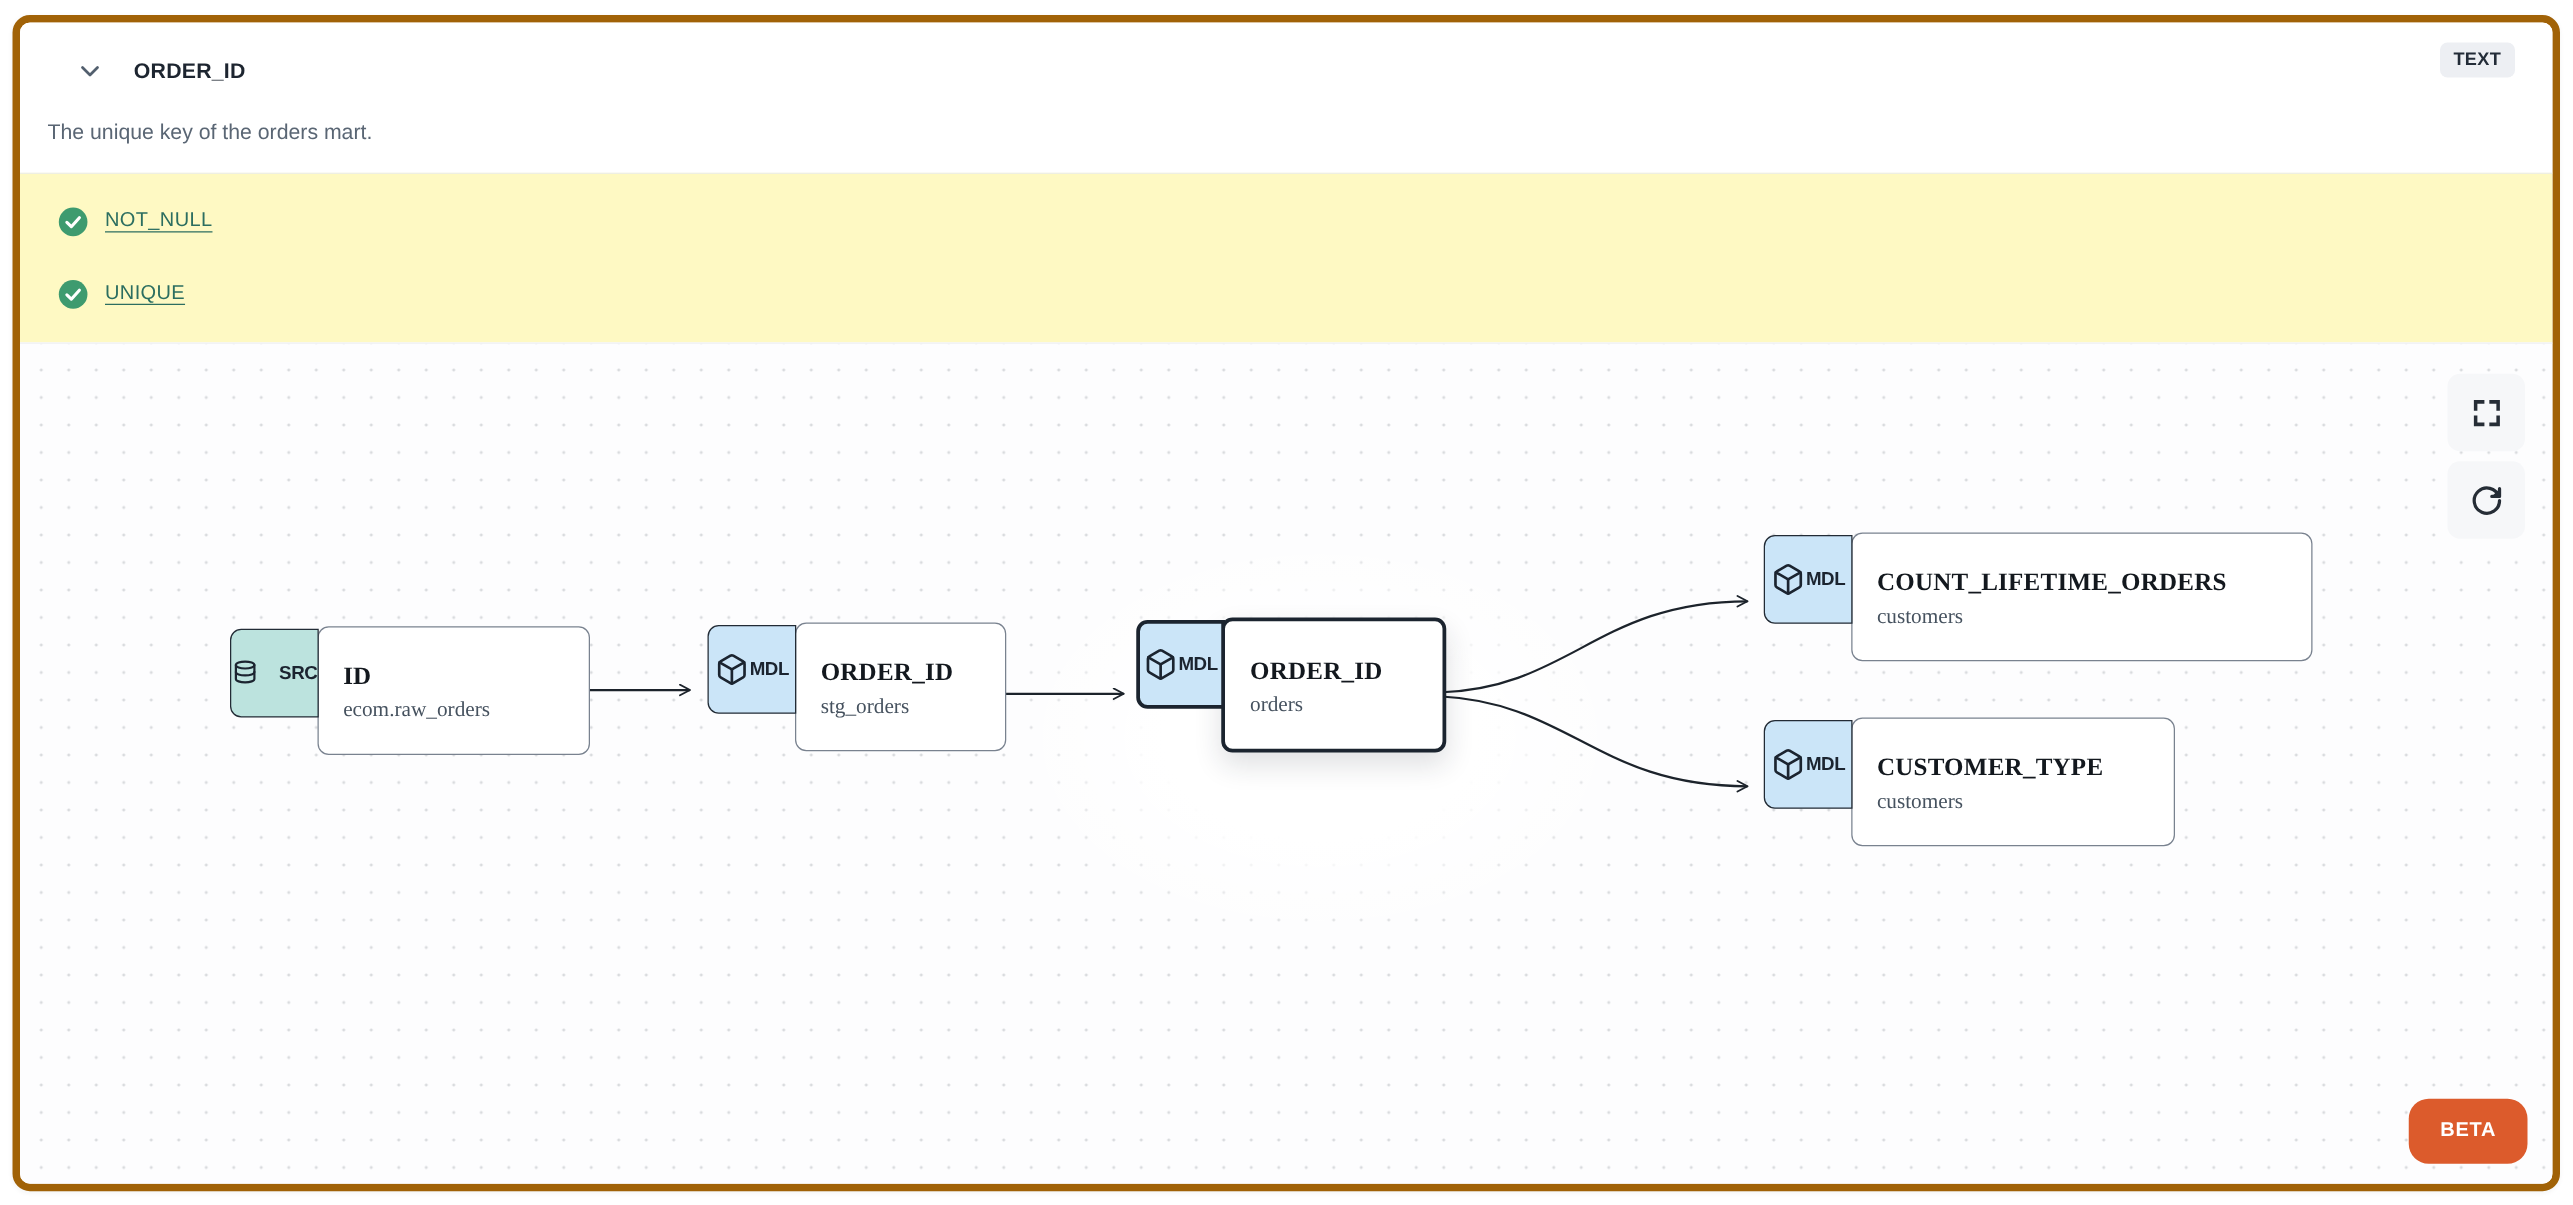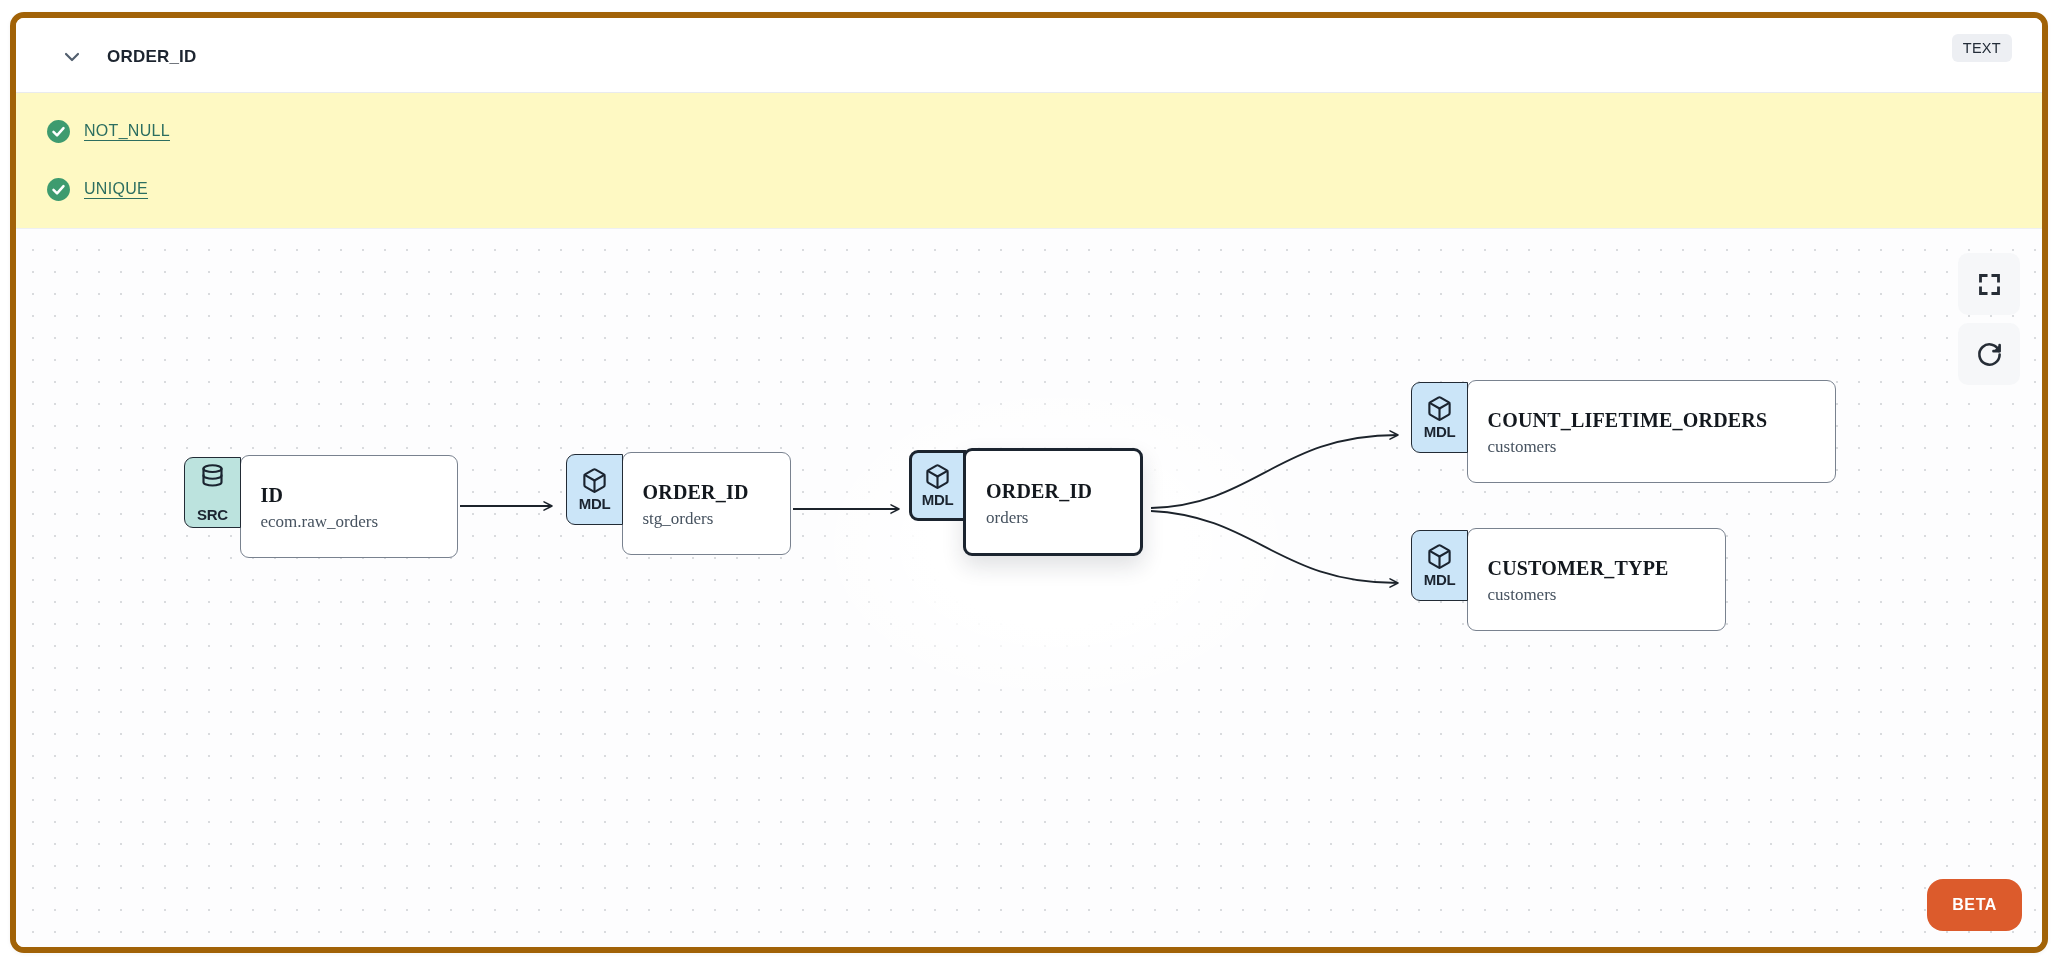--- a/index.html
+++ b/index.html
@@ -13,21 +13,21 @@
   }
 
   
   .header { position:relative; background:#ffffff; padding:26px 28px 22px 22px; }
   .title-row { display:flex; align-items:center; gap:22px; margin-left:21px; }
   .chevron-btn { width:26px; height:26px; border:none; background:transparent; cursor:pointer;
                  display:flex; align-items:center; justify-content:center; color:#525f6e; }
   .page-title { font-size:17px; font-weight:700; color:#1d2530; letter-spacing:.2px; }
   .description { margin-top:26px; font-size:17px; color:#5a6674; }
   .type-badge { position:absolute; top:16px; right:30px; background:#edeff3; color:#232c38;
-                font-size:14.5px; font-weight:400; padding:6px 11px; border-radius:6px; letter-spacing:.3px; }
+                font-size:14.5px; font-weight:700; padding:6px 11px; border-radius:6px; letter-spacing:.3px; }
 
   
   .tests { background:#fef9c3; border-top:1px solid #e9ebee; padding:17px 30px 18px 30px;
            display:flex; flex-direction:column; gap:16px; }
   .test-row { display:flex; align-items:center; gap:13px; height:42px; }
   .check-circle { width:25px; height:25px; flex:0 0 25px; }
   .test-link { font-size:16px; font-weight:500; color:#2c6e60; text-decoration:underline;
                text-underline-offset:4px; letter-spacing:.3px; cursor:pointer; }
 
   
@@ -35,22 +35,22 @@
     position:relative; flex:1; background:#fdfdfe; border-top:1px solid #eef0f2; overflow:hidden;
     background-image:radial-gradient(circle, #d9dbde 1.15px, transparent 1.3px);
     background-size:22px 22px; background-position:6px 10px;
   }
   .edges { position:absolute; left:0; top:0; z-index:1; }
 
   .glow { position:absolute; left:790px; top:150px; width:500px; height:330px; z-index:1;
           background:radial-gradient(ellipse at center, rgba(255,255,255,1) 35%, rgba(255,255,255,0) 72%); }
 
   .node { position:absolute; display:flex; align-items:flex-start; z-index:2; cursor:pointer; }
-  .badge { width:57px; height:71px; margin-top:2px; border:1.5px solid #222b35; border-radius:9px 0 0 9px;
-           display:flex; flex-direction:column; align-items:center; justify-content:center; gap:1px;
+  .badge { width:71px; height:71px; margin-top:2px; border:1.5px solid #222b35; border-radius:9px 0 0 9px;
+           display:flex; flex-direction:row; align-items:center; justify-content:center; gap:1px;
            color:#1b2430; z-index:2; position:relative; }
   .badge.src { background:#bce3de;gap:16px; }
   .badge.mdl { background:#cbe5f8; }
   .badge-label { font-size:15px; font-weight:700; letter-spacing:-0.3px; font-family:"Liberation Sans", sans-serif; }
   .nbox { background:#ffffff; border:1.5px solid #79828f; border-radius:9px; margin-left:-1.5px;
           min-height:103px; padding:17px 20px 14px 20px; display:flex; flex-direction:column; justify-content:center; gap:5px;font-family:Liberation Serif, serif; }
   .ntitle { font-size:20px; font-weight:600; color:#13181e; letter-spacing:.2px; white-space:nowrap; }
   .nsub { font-size:17px; color:#46525f; white-space:nowrap; }
 
   .node.selected .badge { border-width:3px; border-color:#1b242f; }
@@ -78,20 +78,21 @@
 
   <div class="header">
     <div class="title-row">
       <button class="chevron-btn">
         <svg width="24" height="24" viewBox="0 0 24 24" fill="none" stroke="currentColor" stroke-width="2.2" stroke-linecap="round" stroke-linejoin="round">
             <polyline points="6 9 12 15 18 9"></polyline>
           </svg>
       </button>
       <div class="page-title">ORDER_ID</div>
     </div>
+    <div class="description">The unique key of the orders mart.</div>
     <div class="type-badge">TEXT</div>
   </div>
 
   <div class="tests">
     <div class="test-row">
       <svg class="check-circle" viewBox="0 0 24 24">
           <circle cx="12" cy="12" r="11" fill="#3e9b6f"></circle>
           <polyline points="7.2 12.4 10.6 15.7 16.8 8.8" fill="none" stroke="#ffffff" stroke-width="2.4" stroke-linecap="round" stroke-linejoin="round"></polyline>
         </svg>
       <a class="test-link">NOT_NULL</a>

